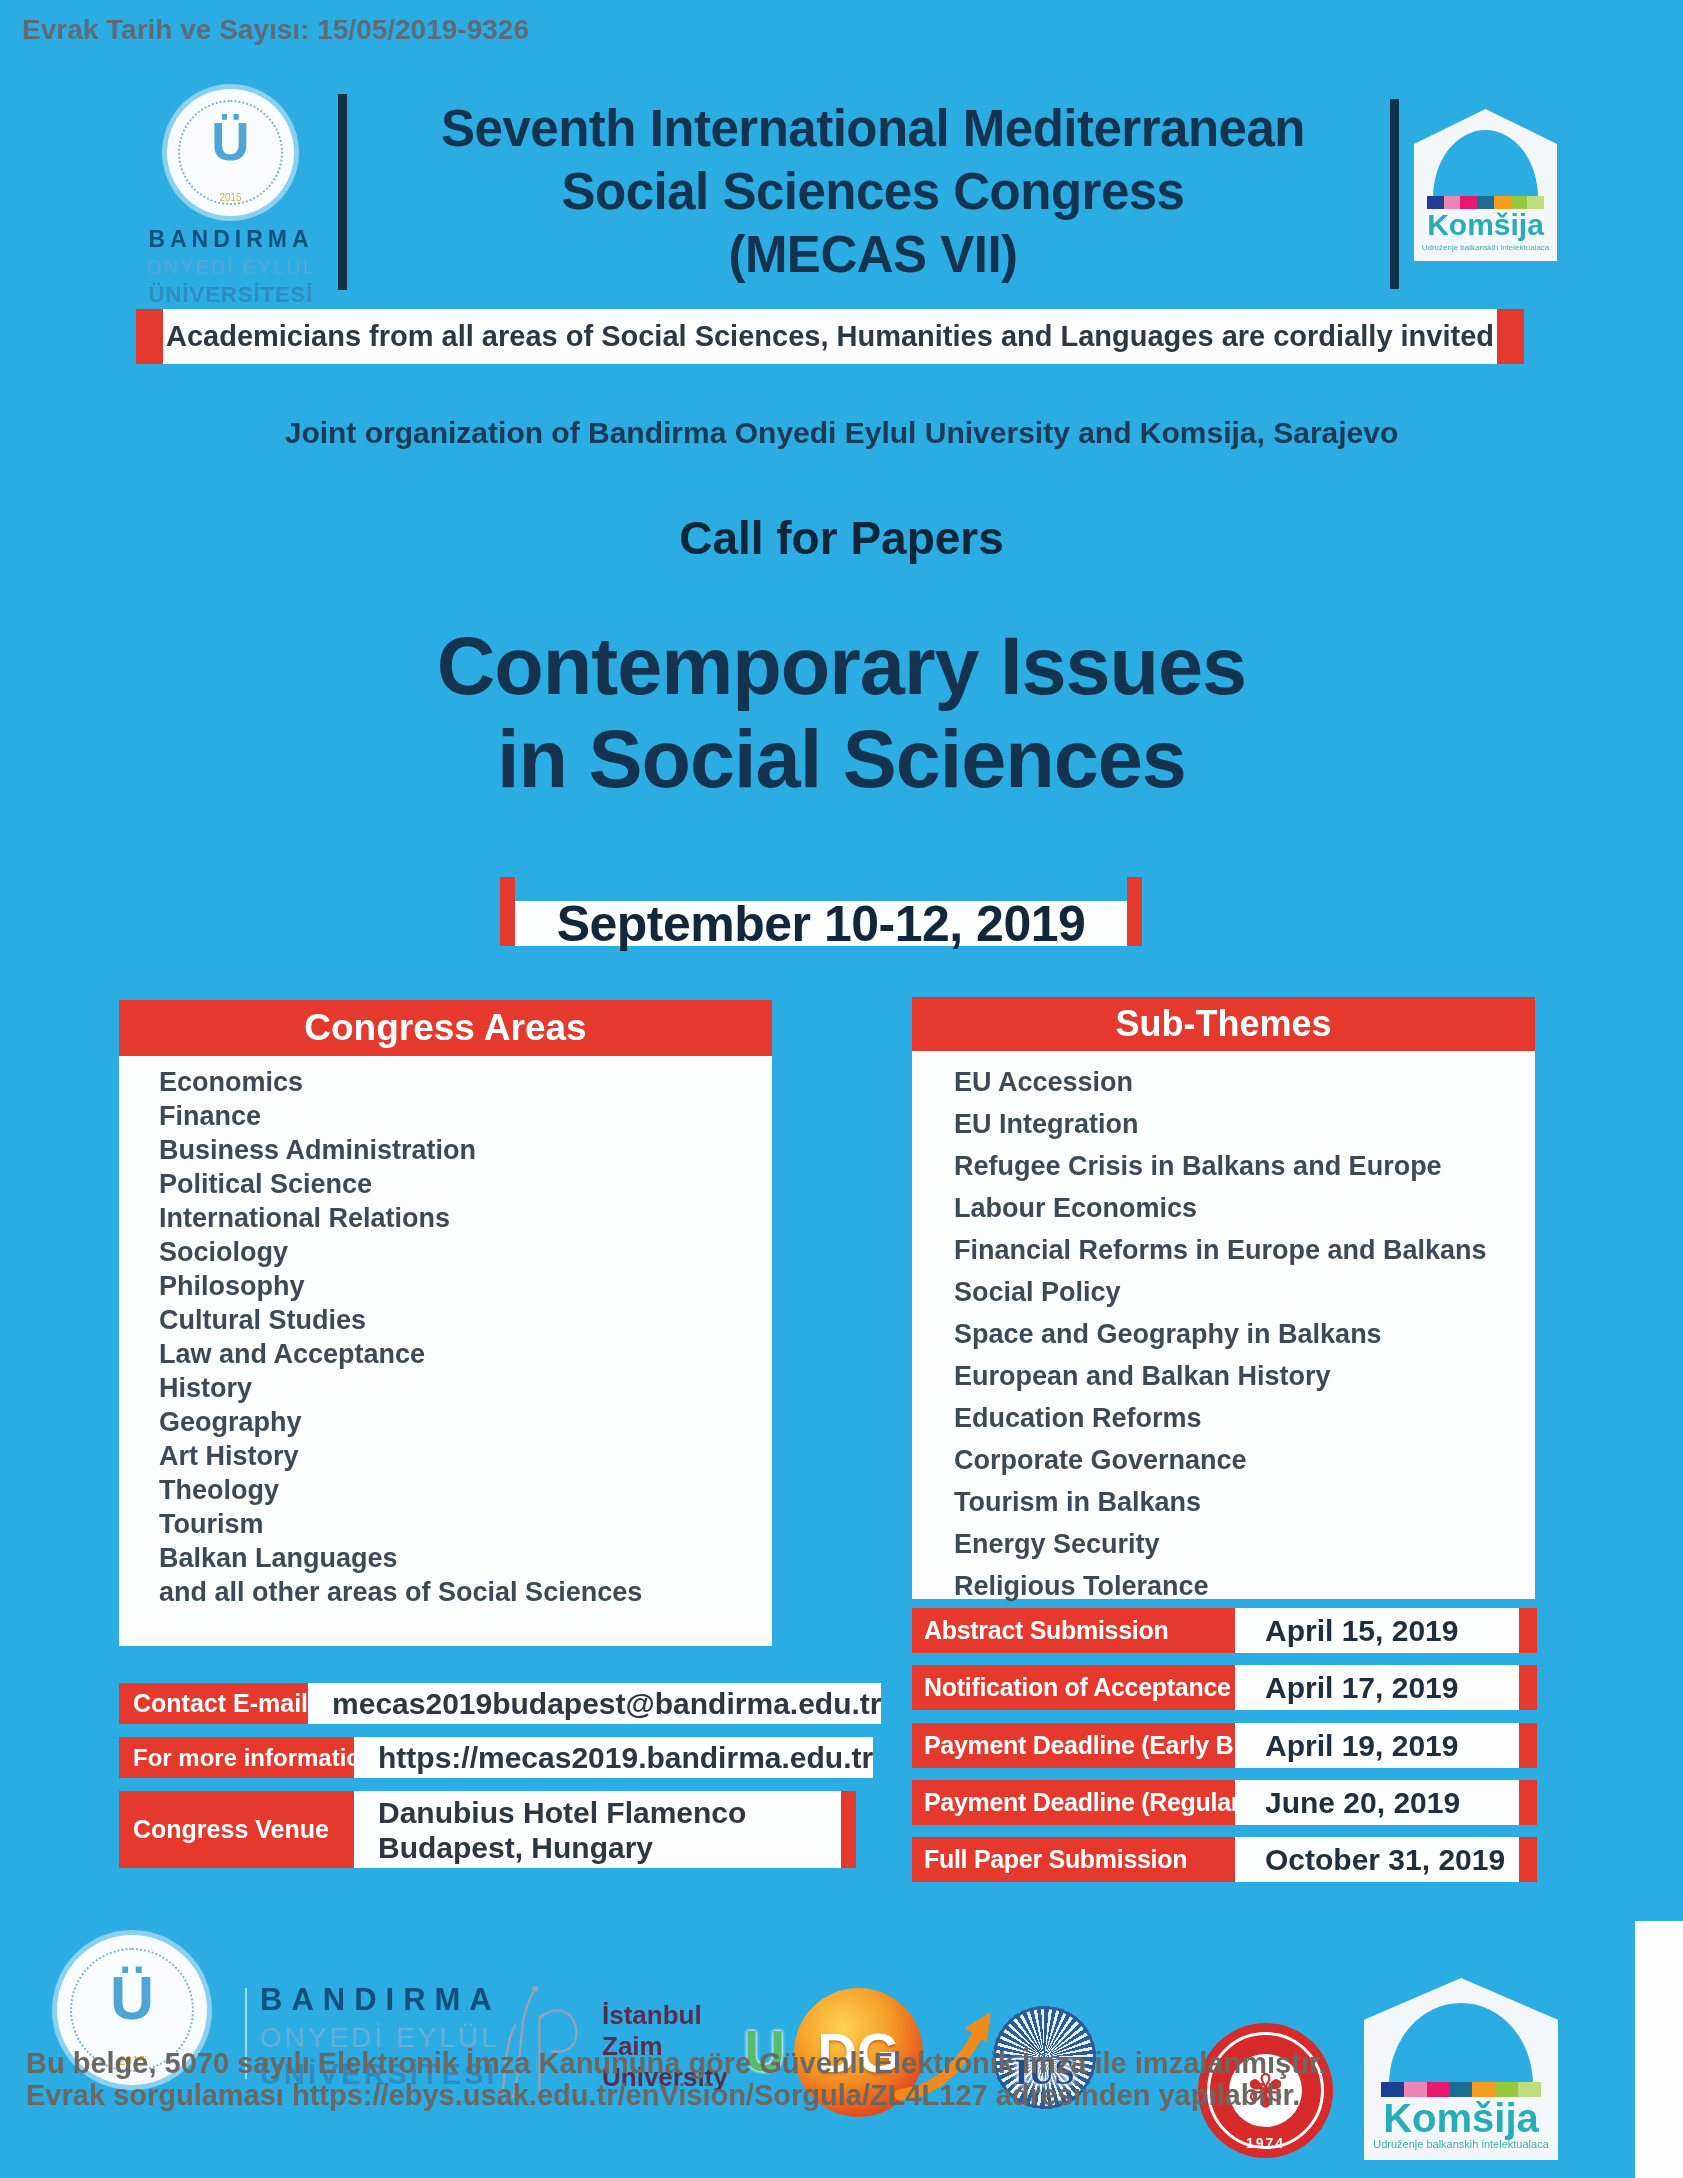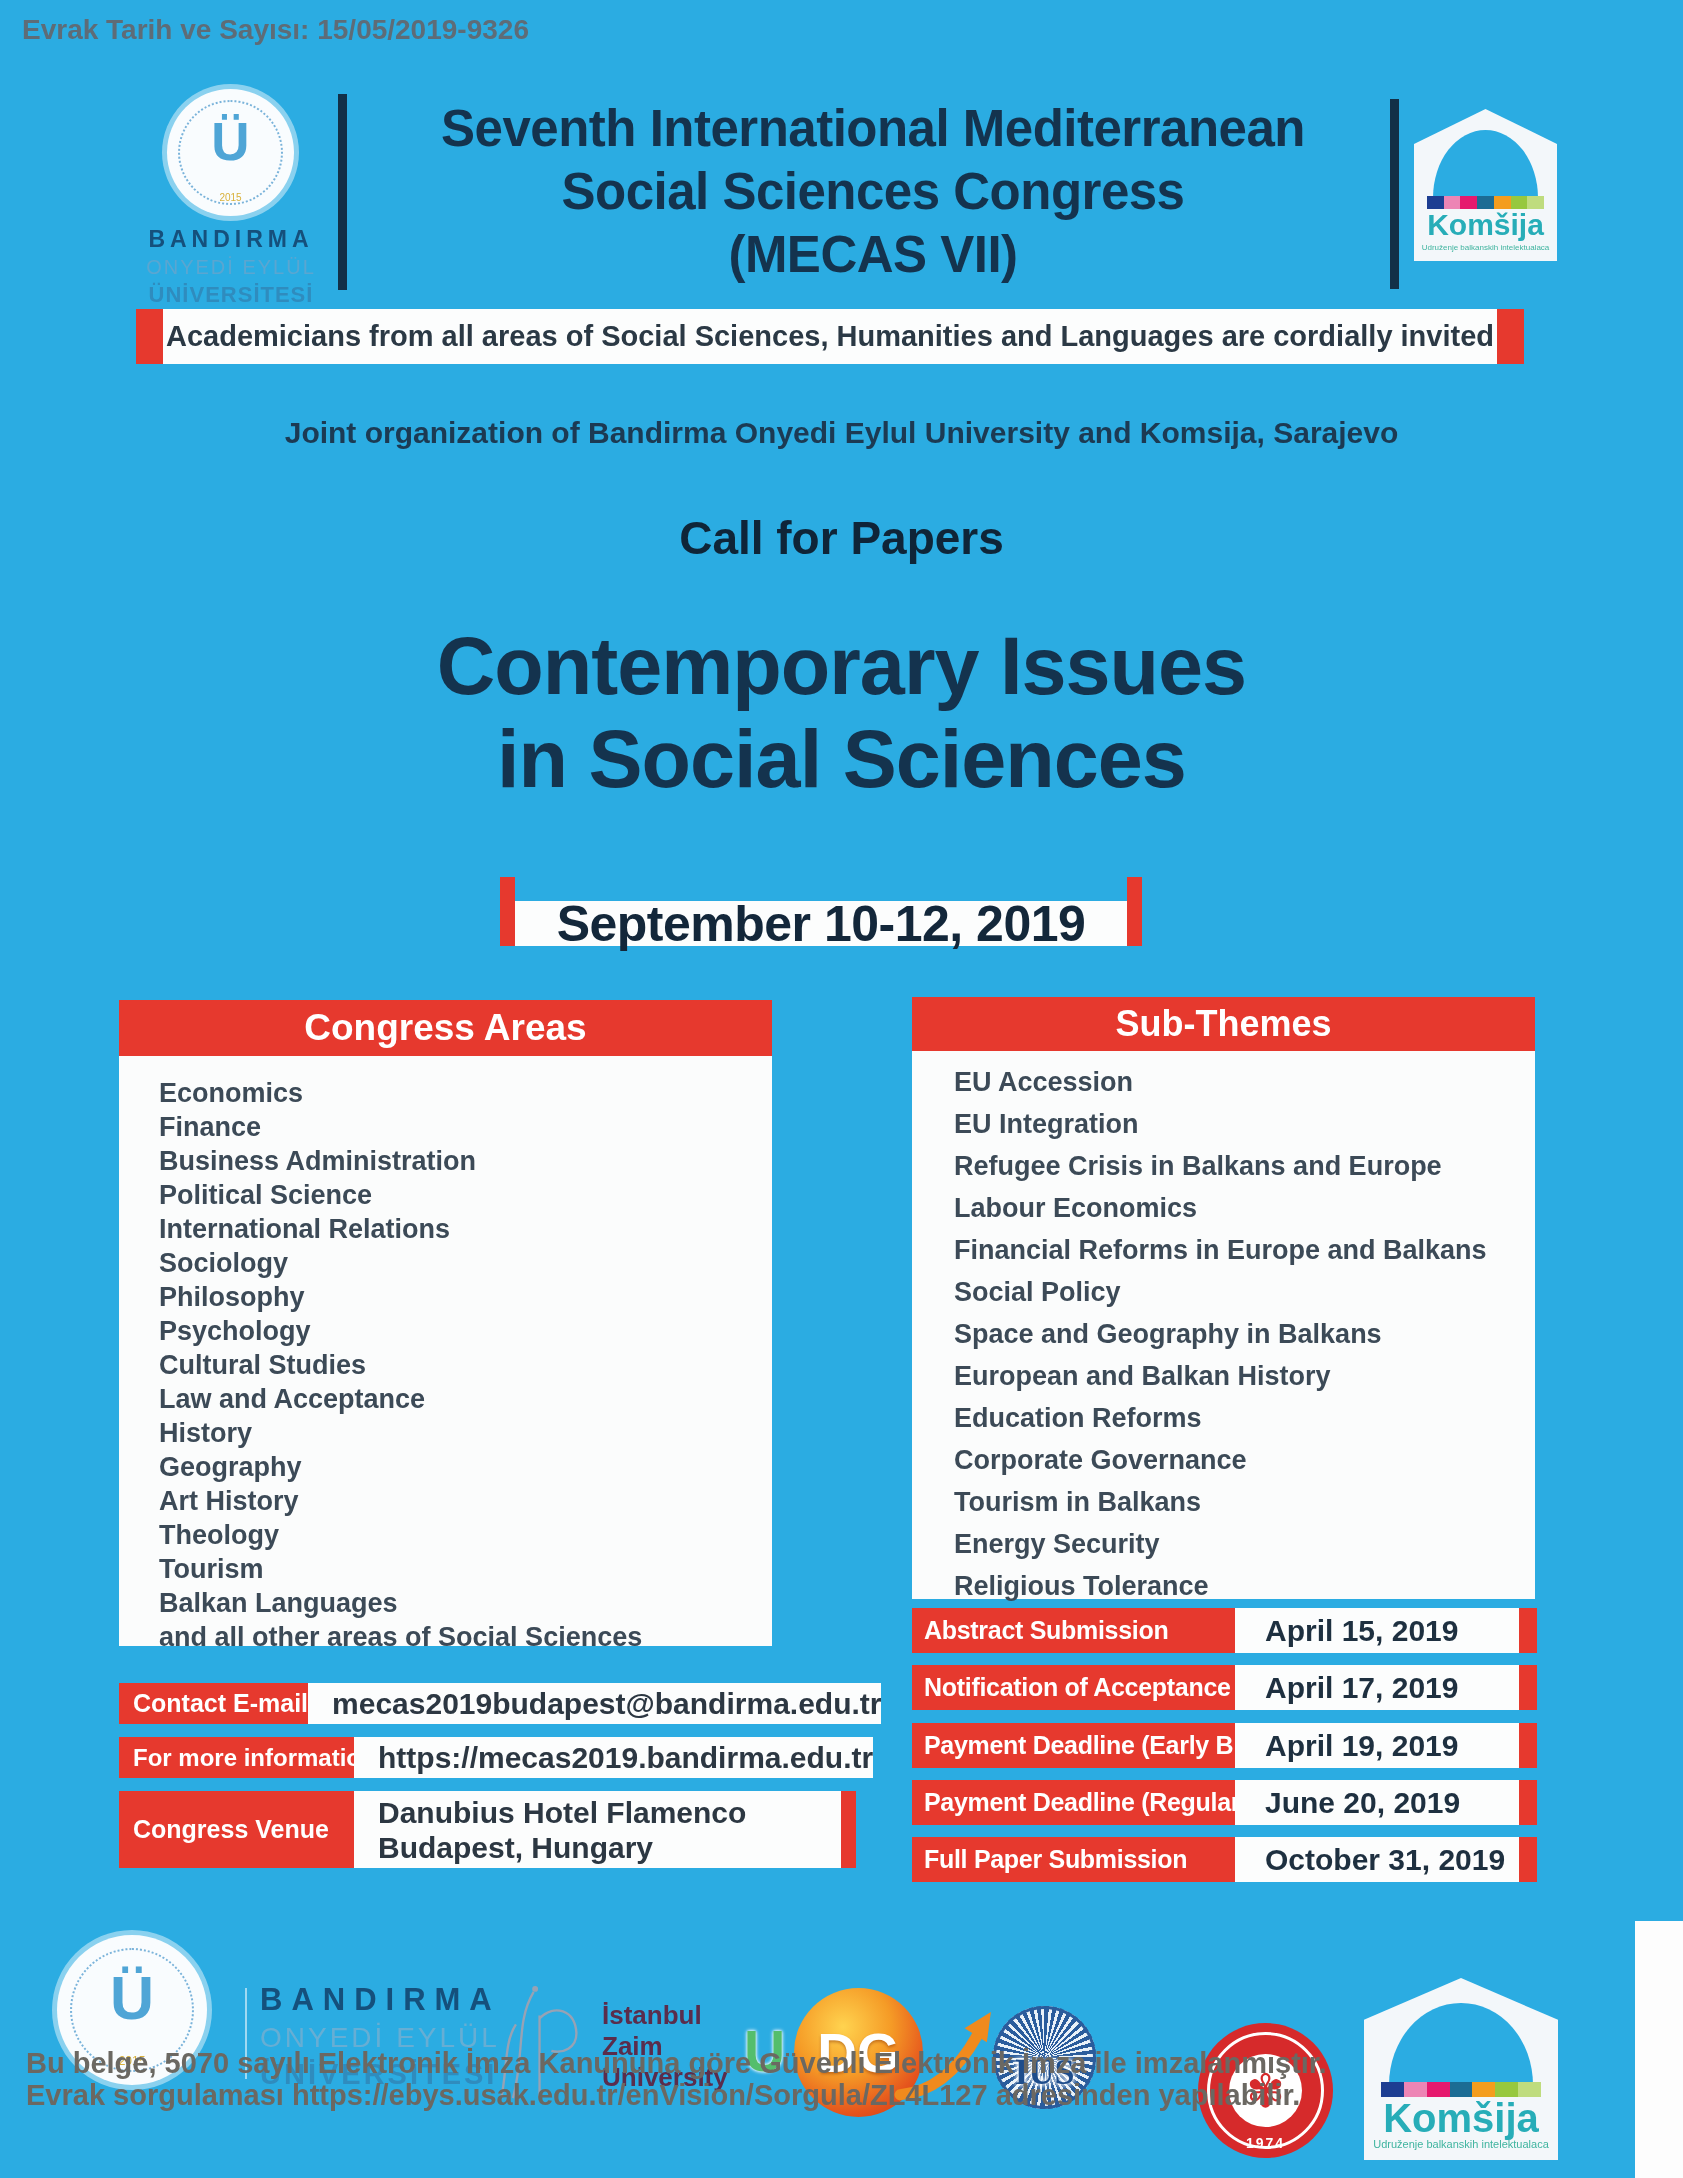--- a/index.html
+++ b/index.html
@@ -66,21 +66,21 @@
   .datebox{position:absolute;left:500px;top:877px;width:642px;height:69px;display:flex;}
   .datebox .bar{width:15px;background:#E6392E;}
   .datebox .mid{flex:1;background:#FCFDFD;display:flex;align-items:center;justify-content:center;
                 font-size:50px;font-weight:bold;color:#13273A;letter-spacing:-0.5px;margin-top:24px;}
 
   
   .listbox{position:absolute;background:#FBFCFC;}
   .listhead{background:#E6392E;color:#FFF;text-align:center;font-weight:bold;}
   #areasBox{left:119px;top:1000px;width:653px;height:646px;}
   #areasBox .listhead{height:56px;line-height:56px;font-size:37px;}
-  #areasBox .listbody{padding:20px 10px 0 40px;}
+  #areasBox .listbody{padding:9px 10px 0 40px;}
   #areasBox .item{font-size:27px;font-weight:bold;color:#3C4A57;line-height:34px;}
   #themesBox{left:912px;top:997px;width:623px;height:602px;}
   #themesBox .listhead{height:54px;line-height:54px;font-size:36px;}
   #themesBox .listbody{padding:10px 10px 4px 42px;}
   #themesBox .item{font-size:27px;font-weight:bold;color:#3C4A57;line-height:42px;}
 
   
   .dlrow{position:absolute;left:912px;width:625px;height:45px;display:flex;}
   .dlrow .lab{width:323px;background:#E6392E;color:#FFF;font-size:25px;font-weight:bold;
               line-height:45px;padding-left:12px;box-sizing:border-box;letter-spacing:-0.3px;
@@ -207,21 +207,20 @@
   <div class="listbox" id="areasBox">
     <div class="listhead">Congress Areas</div>
     <div class="listbody">
       <div class="item">Economics</div>
       <div class="item">Finance</div>
       <div class="item">Business Administration</div>
       <div class="item">Political Science</div>
       <div class="item">International Relations</div>
       <div class="item">Sociology</div>
       <div class="item">Philosophy</div>
-      <div class="item">Psychology</div>
       <div class="item">Cultural Studies</div>
       <div class="item">Law and Acceptance</div>
       <div class="item">History</div>
       <div class="item">Geography</div>
       <div class="item">Art History</div>
       <div class="item">Theology</div>
       <div class="item">Tourism</div>
       <div class="item">Balkan Languages</div>
       <div class="item">and all other areas of Social Sciences</div>
     </div>

